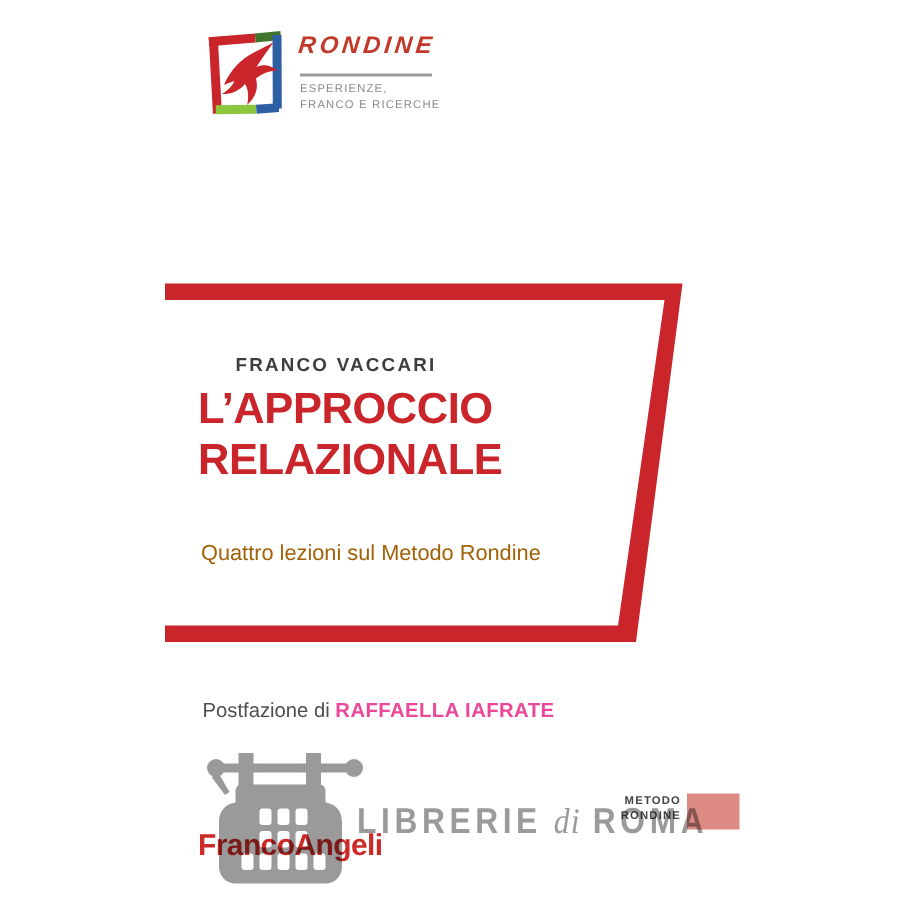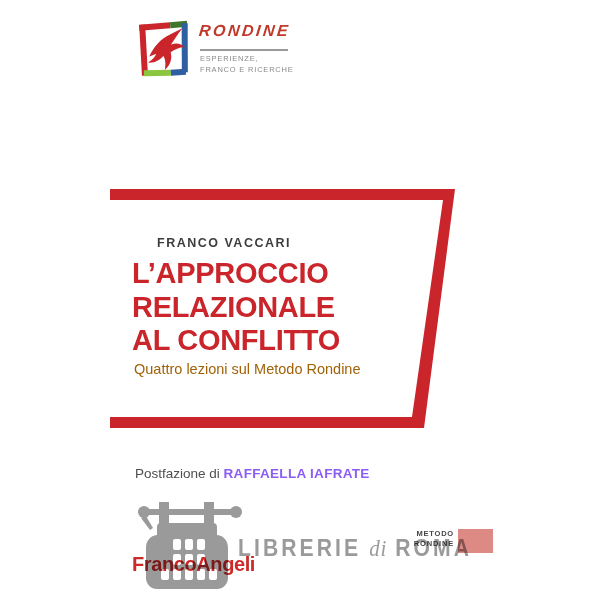--- a/index.html
+++ b/index.html
@@ -23,21 +23,21 @@
   .author{
     position:absolute;left:133px;top:236px;font-size:12.5px;font-weight:bold;
     letter-spacing:1.5px;color:#3d3d3d;margin-left:24px;
   }
   .book-title{
     position:absolute;left:132px;top:257px;font-size:29px;font-weight:bold;
     line-height:33.5px;color:#c9252b;letter-spacing:-0.3px;
   }
   .subtitle{position:absolute;left:134px;top:361px;font-size:14.5px;color:#a16207;}
   .postface{position:absolute;left:135px;top:466px;font-size:13.5px;color:#4f4f4f;}
-  .postface b{color:#8b5cf6;letter-spacing:0.3px;}
+  .postface b{color:#ec4899;letter-spacing:0.3px;}
   .publisher{
     position:absolute;left:132px;top:553px;font-size:20px;font-weight:bold;
     color:#cc2a28;letter-spacing:-0.4px;
   }
   .series-badge-text{
     position:absolute;left:396px;top:529px;width:58px;text-align:right;
     font-size:7.5px;font-weight:bold;letter-spacing:0.8px;line-height:9.5px;color:#454545;
   }
   .series-badge-block{position:absolute;left:458px;top:529px;width:35px;height:24px;background:#dd8a85;}
   
@@ -76,21 +76,20 @@
   <div class="logo-sub l2">FRANCO E RICERCHE</div>
 
   <svg class="title-frame" viewBox="0 0 356 248">
     <path d="M5,3 H350 L319,242 H5 V231 H307 L338,14 H5 Z" fill="#c9252b"></path>
   </svg>
 
   <div class="author">FRANCO VACCARI</div>
   <div class="book-title">
     <div>L’APPROCCIO</div>
     <div>RELAZIONALE</div>
-    <div>AL CONFLITTO</div>
   </div>
   <div class="subtitle">Quattro lezioni sul Metodo Rondine</div>
   <div class="postface"><span>Postfazione di </span><b>RAFFAELLA IAFRATE</b></div>
 
   <div class="publisher">FrancoAngeli</div>
   <div class="series-badge-text">
     <div>METODO</div>
     <div>RONDINE</div>
   </div>
   <div class="series-badge-block"></div>

